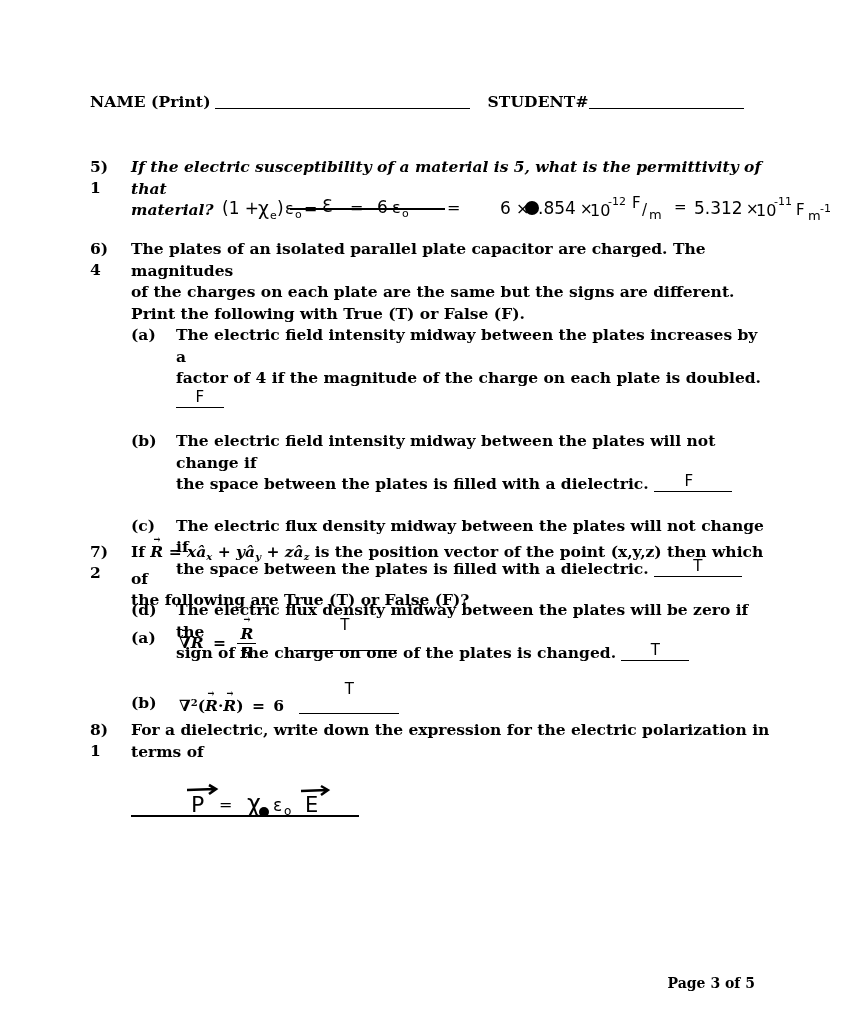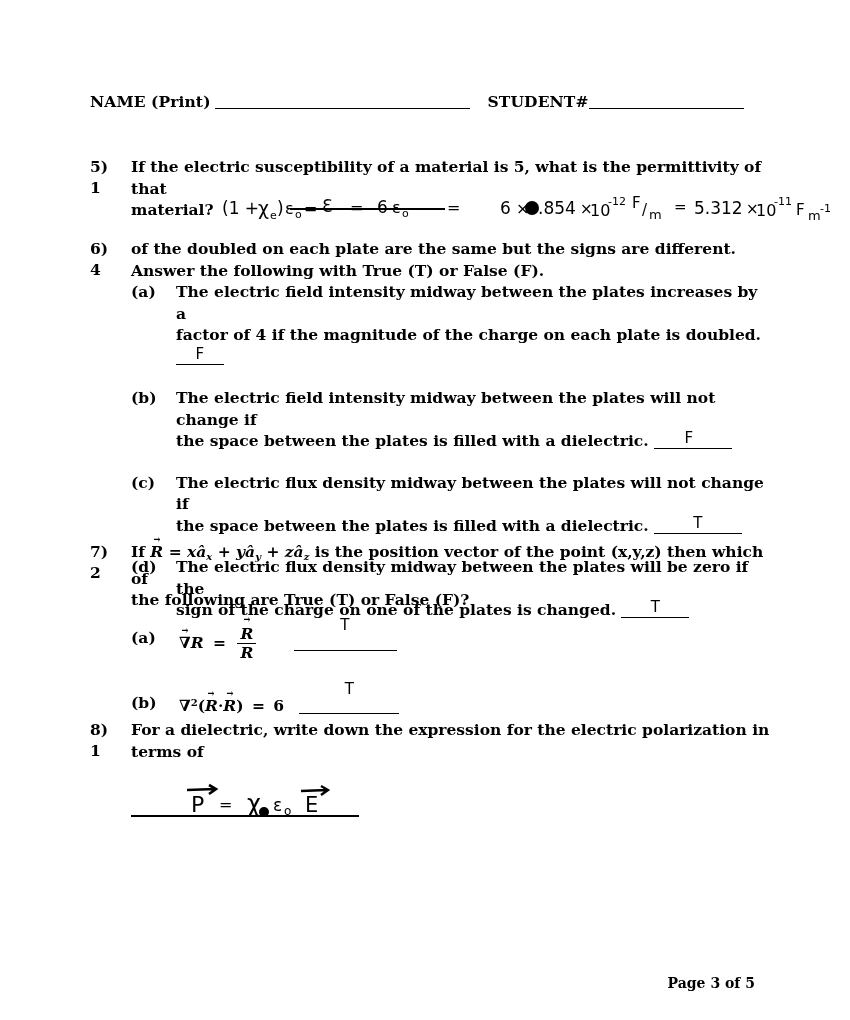--- a/index.html
+++ b/index.html
@@ -181,21 +181,21 @@
     <span class="rule short"></span>
     <span class="gap"></span>
     <span class="lbl">STUDENT#</span>
     <span class="rule student"></span>
   </div>
 
   <div class="qnum" style="top:156px;">
     <span>5)</span>
     <span class="n2">1</span>
   </div>
-  <div class="qbody" style="top:156px;">
+  <div class="qbody" style="top:156px;font-style:italic;">
     <div>If the electric susceptibility of a material is 5,  what is the permittivity of that</div>
     <div>material?</div>
   </div>
   <div class="q5line"></div>
   <div class="hand" style="left:222px; top:190px; font-size:17px; letter-spacing:0px;">
     <svg width="620" height="34" viewBox="0 0 620 34">
       <text x="0" y="24" font-family="DejaVu Sans, sans-serif" font-size="17" fill="#000">(1 +</text>
       <text x="36" y="25" font-family="DejaVu Sans, sans-serif" font-size="19" fill="#000">χ</text>
       <text x="48" y="29" font-family="DejaVu Sans, sans-serif" font-size="11" fill="#000">e</text>
       <text x="55" y="24" font-family="DejaVu Sans, sans-serif" font-size="17" fill="#000">)</text>
@@ -227,22 +227,23 @@
       <text x="586" y="30" font-family="DejaVu Sans, sans-serif" font-size="13" fill="#000">m</text>
       <text x="598" y="22" font-family="DejaVu Sans, sans-serif" font-size="11" fill="#000">-1</text>
     </svg>
   </div>
 
   <div class="qnum" style="top:238px;">
     <span>6)</span>
     <span class="n2">4</span>
   </div>
   <div class="qbody" style="top:238px;">
-    <div>of the doubled on each plate are the same but the signs are different.</div>
-    <div>Answer the following with True (T) or False (F).</div>
+    <div>The plates of an isolated parallel plate capacitor are charged. The magnitudes</div>
+    <div>of the charges on each plate are the same but the signs are different.</div>
+    <div>Print the following with True (T) or False (F).</div>
 
     <div class="sub" style="margin-top:0px;">
       <span class="tag">(a)</span>
       <div>The electric field intensity midway between the plates increases by a</div>
       <div>
         <span>factor of 4 if the magnitude of the charge on each plate is doubled.</span>
         <span class="blank" style="width:48px;">
           <span class="hw">F</span>
         </span>
       </div>

